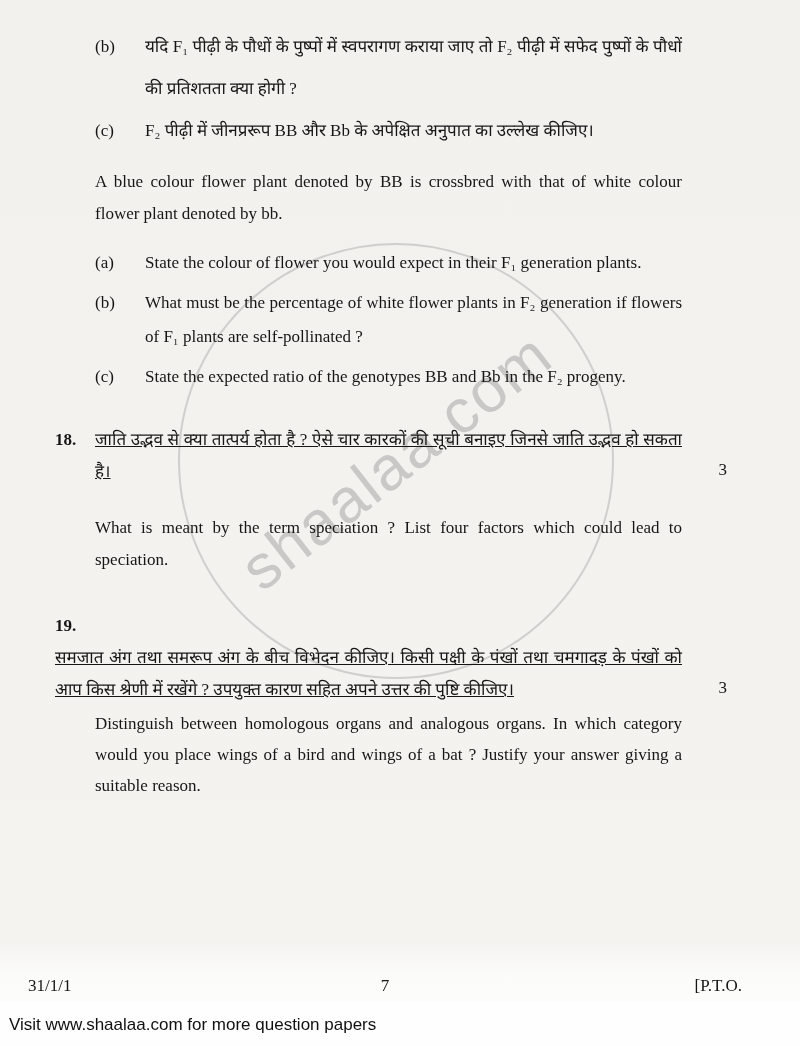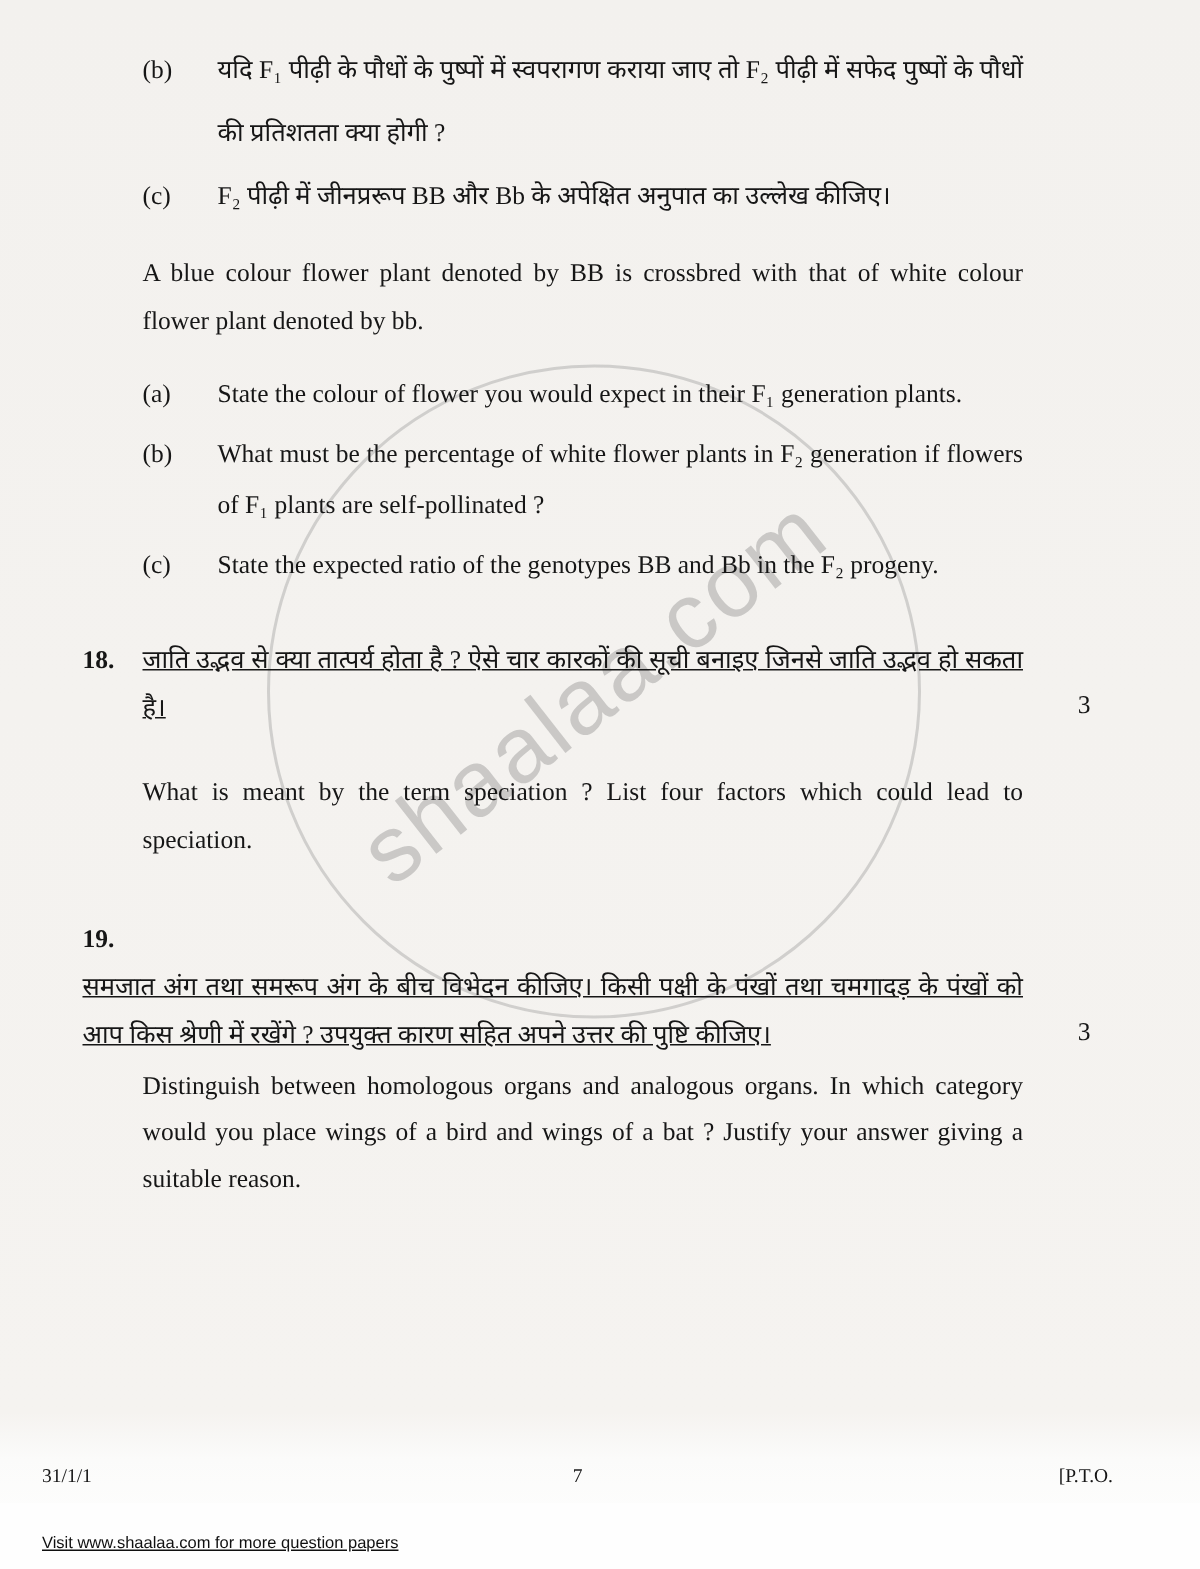--- a/index.html
+++ b/index.html
@@ -102,45 +102,44 @@
 
   
   .footer {
     position: absolute;
     top: 976px;
     left: 28px;
     right: 58px;
     display: flex;
     justify-content: space-between;
     align-items: center;
-    font-size: 13px;
+    font-size: 17px;
   }
   .footer .center {
     position: absolute;
     left: 50%;
     transform: translateX(-50%);
   }
 
   
   .banner-strip {
     position: absolute;
     left: 0;
     right: 0;
     bottom: 0;
     height: 44px;
     background: #fefefe;
   }
   .banner {
     position: absolute;
-    left: 28px;
+    left: 9px;
     bottom: 11px;
     font-family: "Liberation Sans", "DejaVu Sans", sans-serif;
-    font-size: 11px;
+    font-size: 17px;
     color: #101010;
-    text-decoration: underline;
   }
 </style>
 </head>
 <body>
 
 <div class="page">
 
   <div class="watermark">
     <div class="wm-circle"></div>
     <span class="wm-text">shaalaa.com</span>

